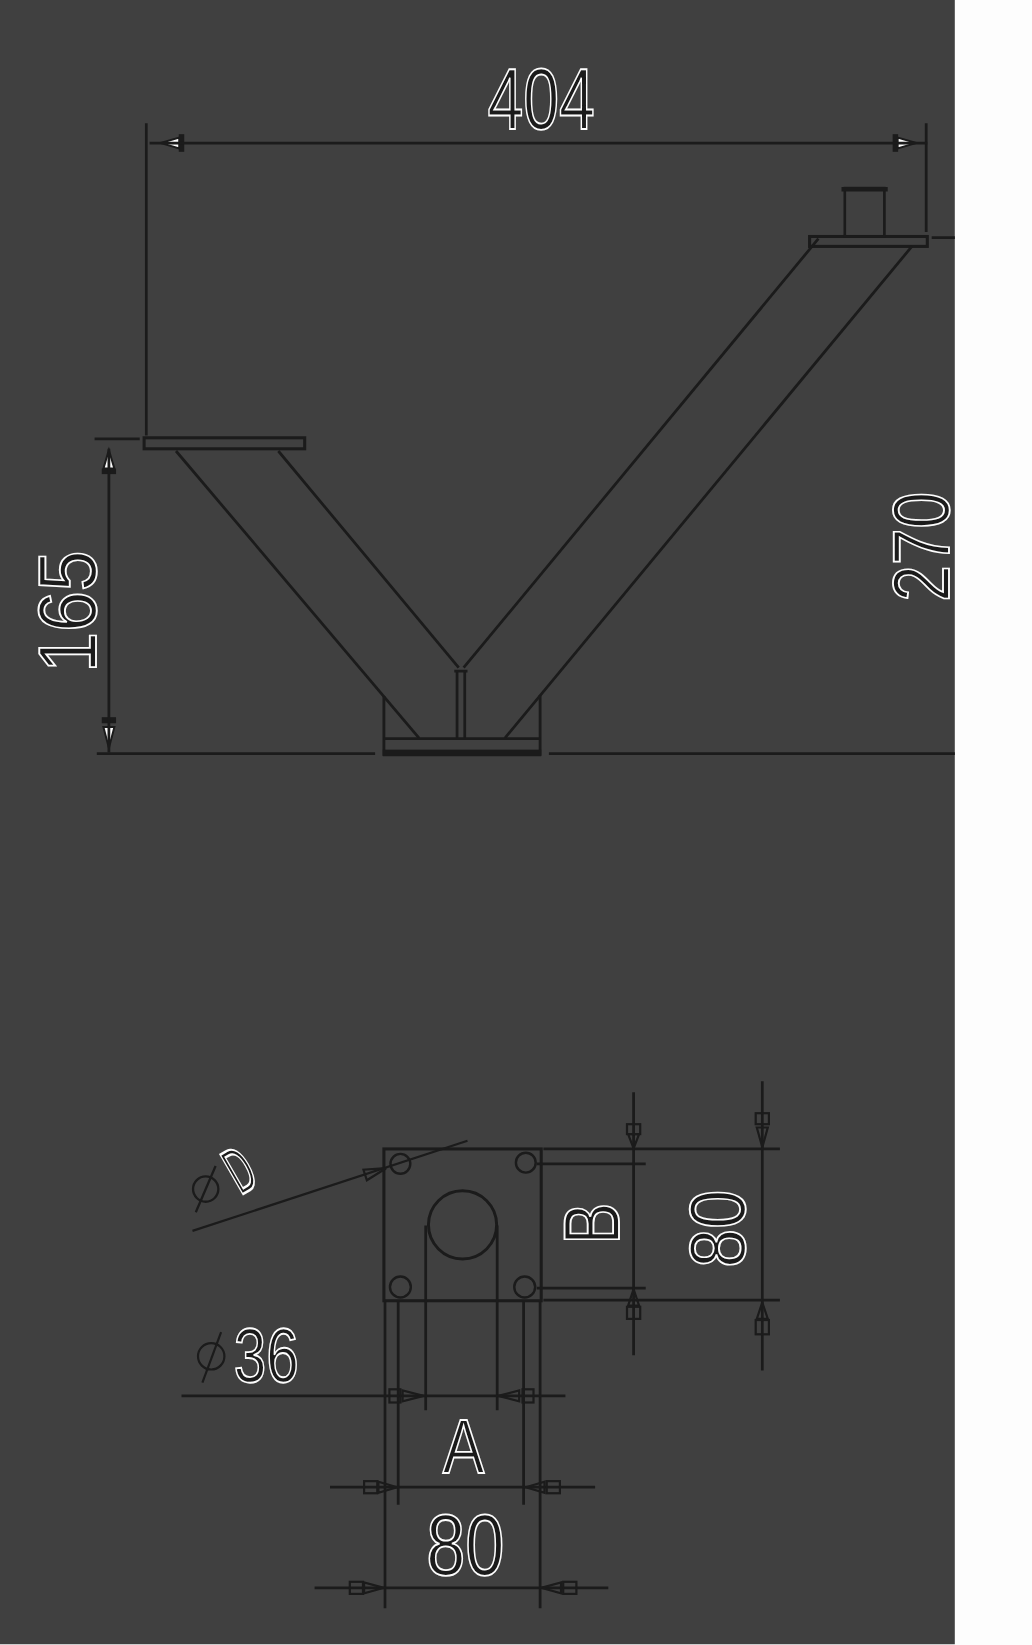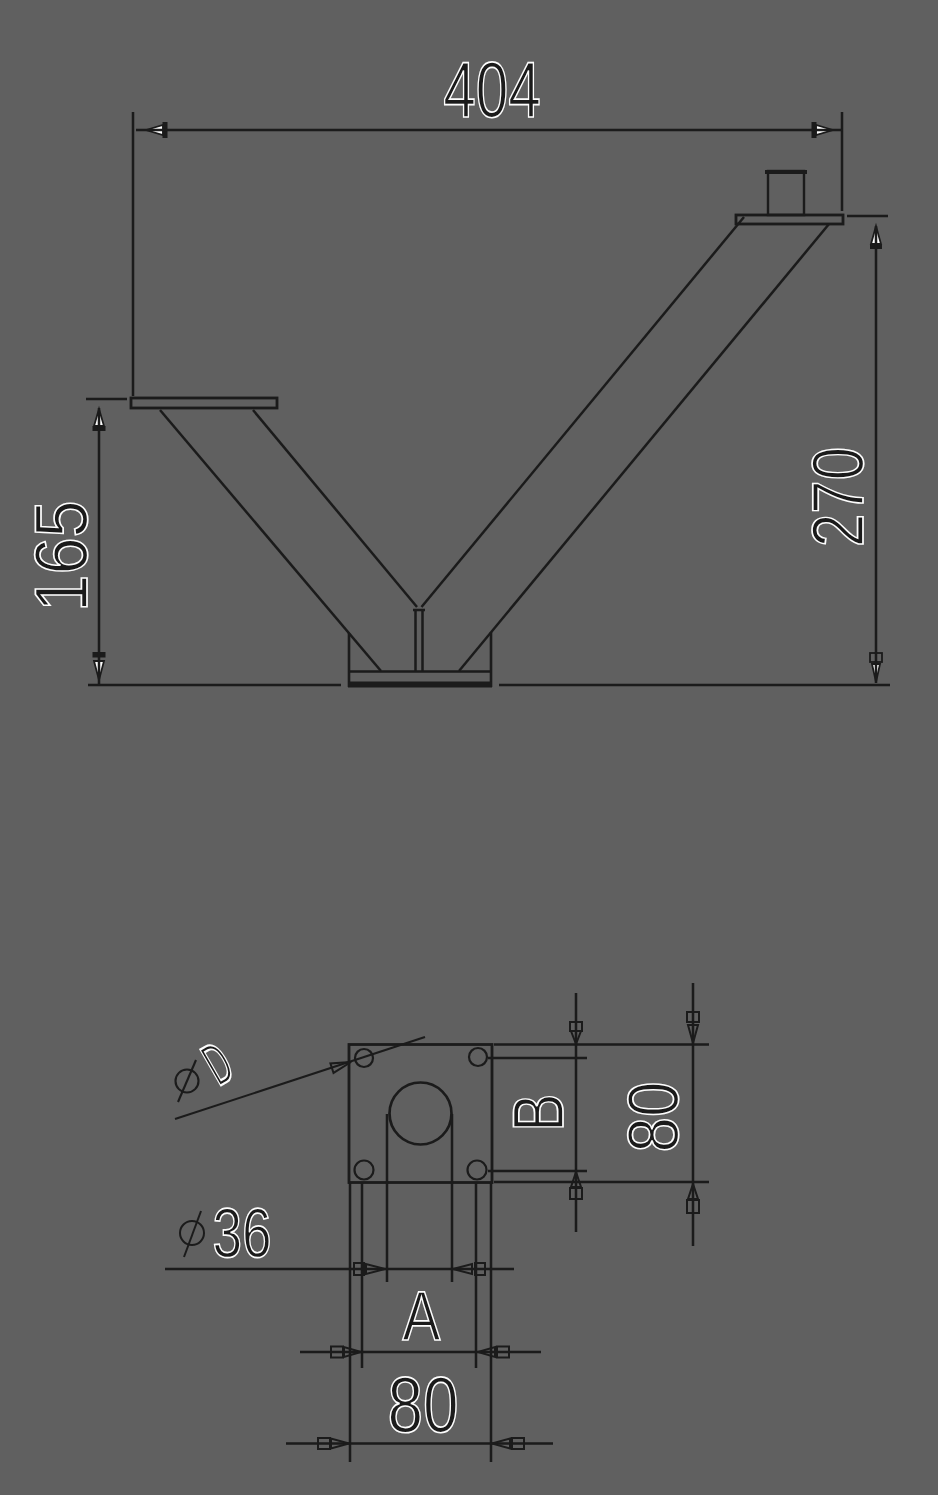--- a/index.html
+++ b/index.html
@@ -1,16 +1,16 @@
 <!DOCTYPE html>
 <html><head>
 <meta charset="utf-8">
 <style>
   html,body{margin:0;padding:0;background:#fdfdfd;}
-  .page{position:relative;width:938px;height:1495px;background:#0f766e;overflow:hidden;filter:grayscale(1);}
+  .page{position:relative;width:868px;height:1495px;background:#be185d;overflow:hidden;filter:grayscale(1);}
   svg{position:absolute;left:0;top:0;}
   text{font-family:"Liberation Sans",sans-serif;fill:#1b1b1b;text-rendering:geometricPrecision;-webkit-font-smoothing:antialiased;}
 </style>
 </head>
 <body>
 <div class="page">
 <svg width="938" height="1495" viewBox="0 0 938 1495" fill="none" stroke="#1b1b1b" stroke-width="2.5" stroke-linecap="butt">
 
 <g id="fig1">
 

